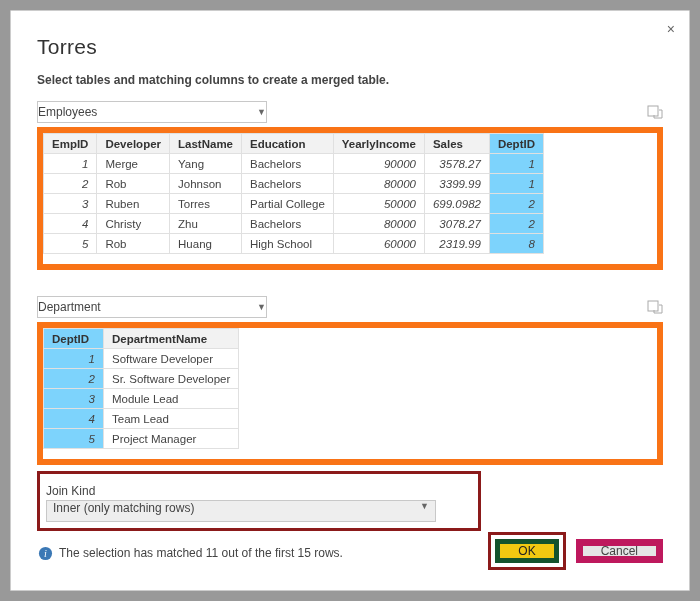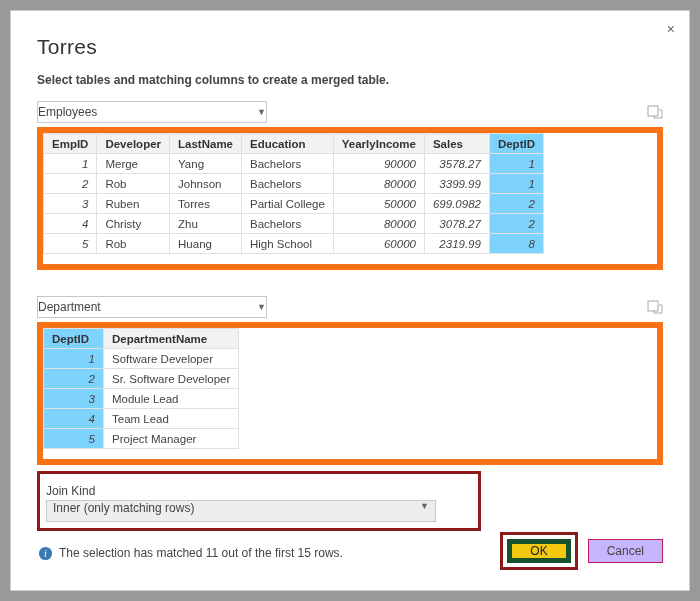--- a/index.html
+++ b/index.html
@@ -137,22 +137,22 @@
     position: absolute;
     bottom: 20px;
     right: 26px;
     display: flex;
     gap: 10px;
     align-items:center;
   }
   .btn {
     height: 24px;
     padding: 0 18px;
-    border: 1px solid #be185d;
-    background: #c4b5fd;
+    border: 7px solid #be185d;
+    background: #e5e5e5;
     cursor: pointer;
     font-size: 12px;
     display:inline-flex;align-items:center;justify-content:center;
   }
   .btn.ok {
     background: #f2c811;
     border: 5px solid #14532d;
     color: #222;
   }
   .ok-frame {

